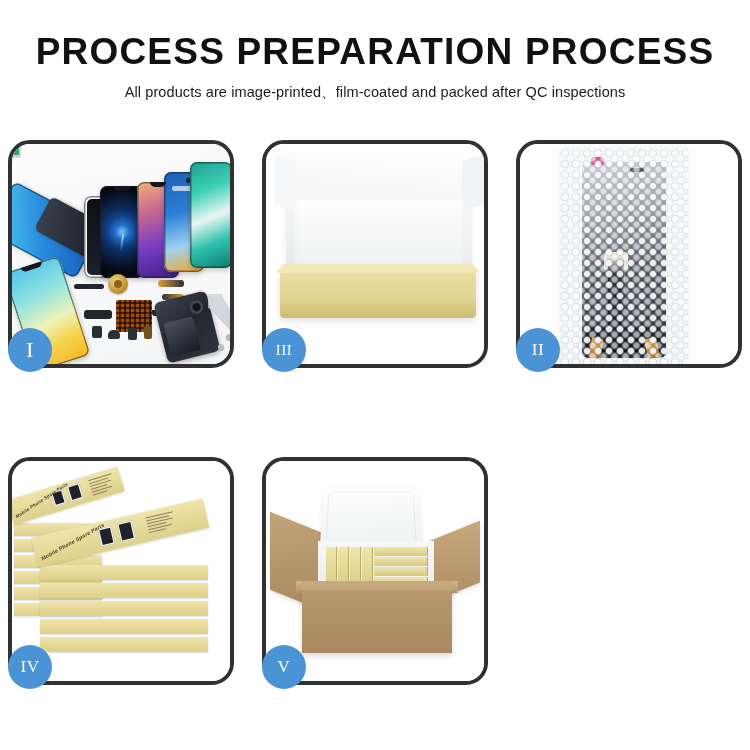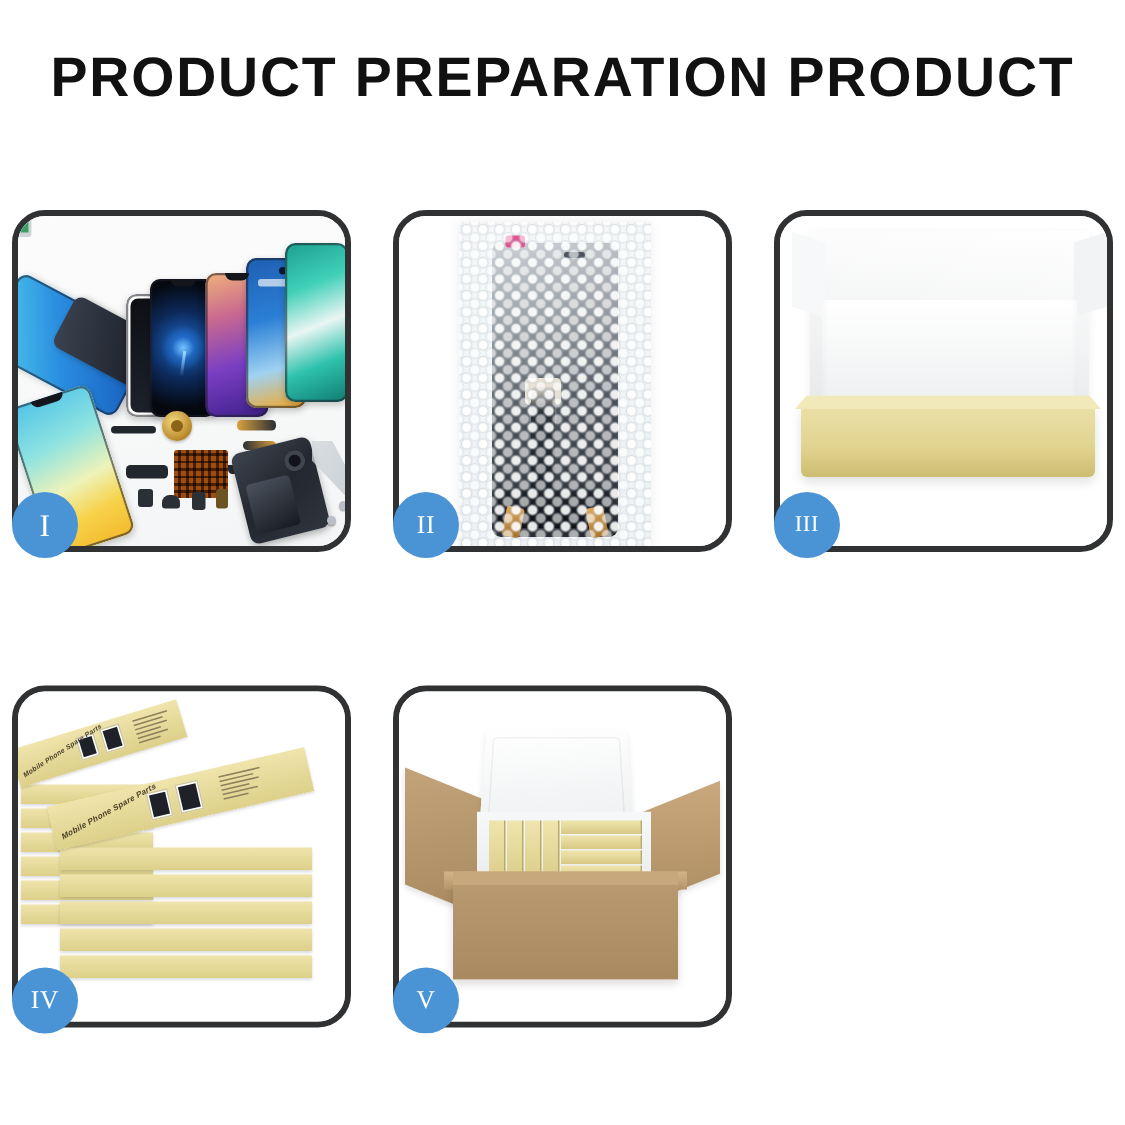--- a/index.html
+++ b/index.html
@@ -283,21 +283,22 @@
           background: rgba(172,144,106,.8); }
   .surface6 { position:absolute; left:18px; top:28px; width:192px; height:36px;
           background: linear-gradient(180deg,#f4f5f6,#eceeef); z-index:-1; }
 </style>
 </head>
 <body>
 
 <div class="page">
 
   <div class="header">
-    <div class="title">PRODUCT PREPARATION PRODUCT</div>
+    <div class="title">PROCESS PREPARATION PROCESS</div>
+    <div class="subtitle">All products are image-printed、film-coated and packed after QC inspections</div>
   </div>
 
   <div class="grid">
 
     <div class="panel">
       <div class="shot p1">
         <div class="ph ph-a"></div>
         <div class="ph-a-dark"></div>
         <div class="ph ph-b">
             <div class="inner"></div>
@@ -335,47 +336,47 @@
             <div class="cam"></div>
         </div>
         <div class="tweezer"></div>
         <div class="screw" style="left:206px;top:200px;"></div>
         <div class="screw" style="left:214px;top:190px;"></div>
       </div>
       <div class="badge">I</div>
     </div>
 
     <div class="panel">
+      <div class="shot p3">
+        <div class="lid3"></div>
+        <div class="foam3"></div>
+        <div class="wrap3"></div>
+        <div class="tray3"></div>
+      </div>
+      <div class="badge xwide">III</div>
+    </div>
+
+    <div class="panel">
       <div class="shot p2">
         <div class="bag">
           <div class="lcd">
             <div class="tag"></div>
               <div class="dot"></div>
             <div class="conn"></div>
               <div class="conn2"></div>
             <div class="cable"></div>
             <div class="base"></div>
               <div class="au1"></div>
               <div class="au2"></div>
           </div>
           <div class="bubbles"></div>
           <div class="bubbles off"></div>
         </div>
       </div>
       <div class="badge wide">II</div>
-    </div>
-
-    <div class="panel">
-      <div class="shot p3">
-        <div class="lid3"></div>
-        <div class="foam3"></div>
-        <div class="wrap3"></div>
-        <div class="tray3"></div>
-      </div>
-      <div class="badge xwide">III</div>
     </div>
 
     <div class="panel">
       <div class="shot p4">
         <div class="stack">
 
           <div class="bx" style="left:2px;  top:62px;  width:88px; height:13px;"></div>
           <div class="bx" style="left:2px;  top:78px;  width:88px; height:13px;"></div>
           <div class="bx" style="left:2px;  top:94px;  width:88px; height:13px;"></div>
           <div class="bx" style="left:2px;  top:110px; width:88px; height:13px;"></div>

